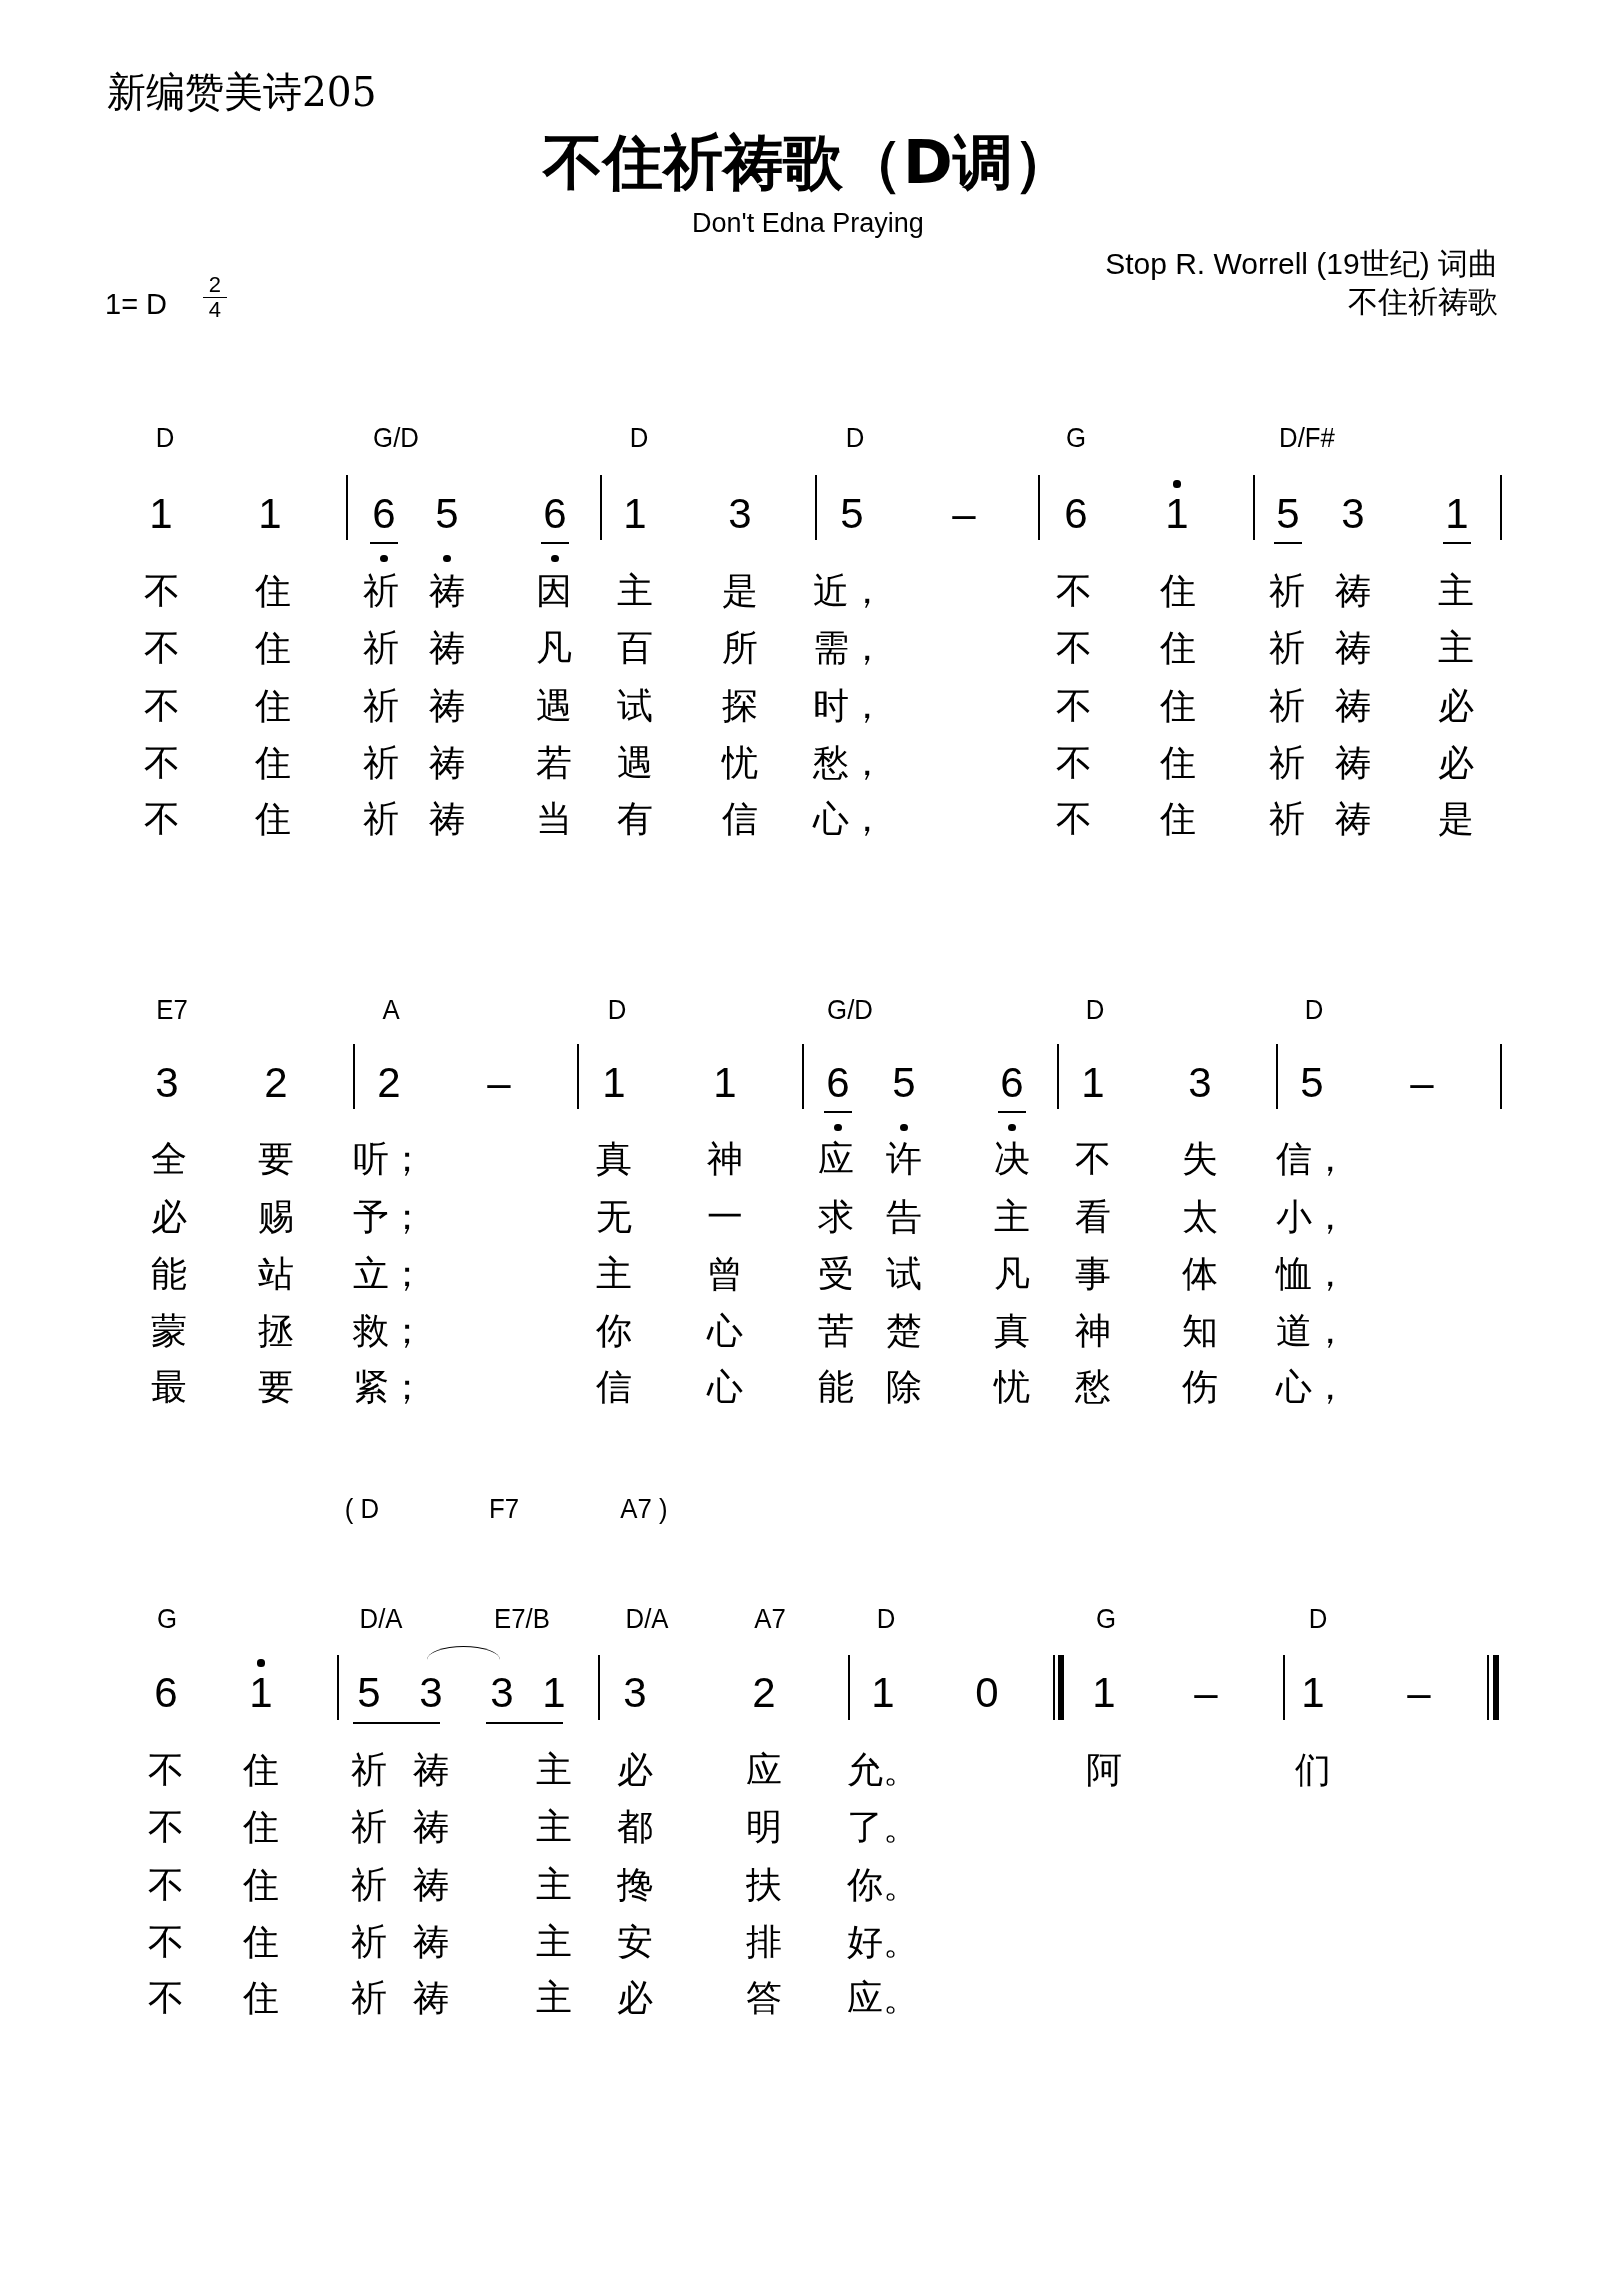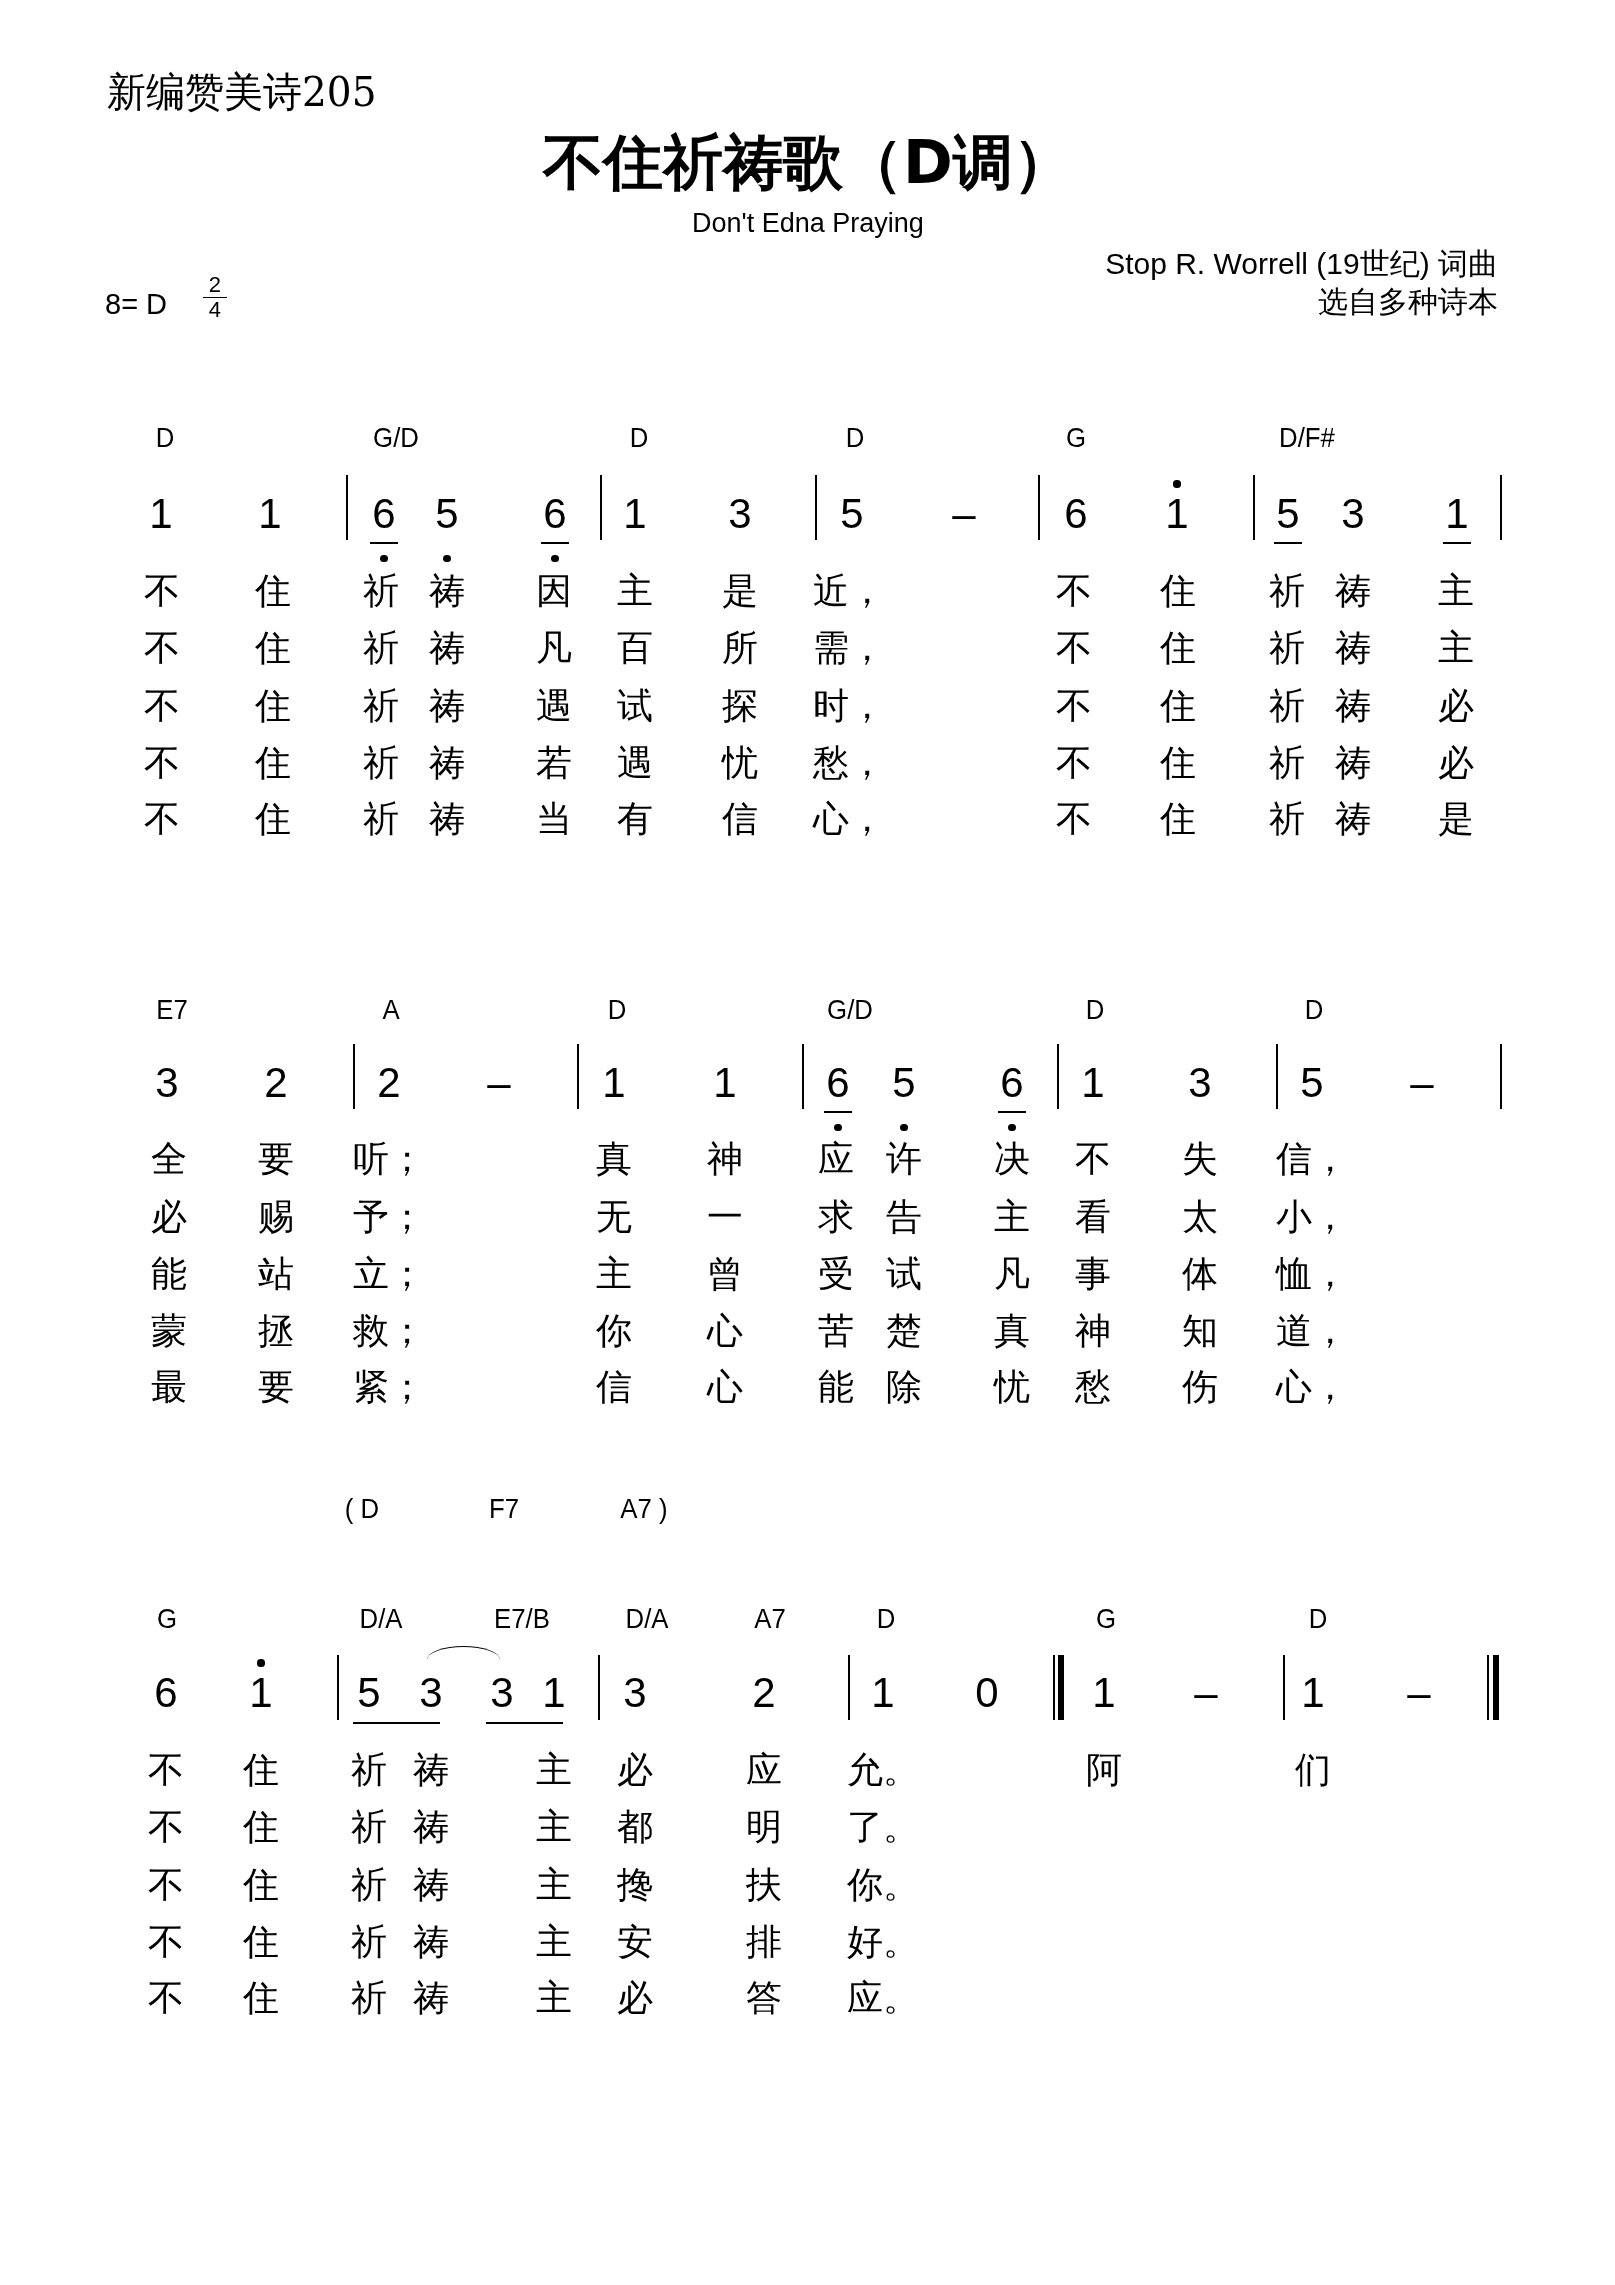--- a/index.html
+++ b/index.html
@@ -28,22 +28,22 @@
   .slur { border-top:1.8px solid #000; border-radius:50% 50% 0 0 / 100% 100% 0 0; height:12.7px; }
   .lyric { font-family:"DejaVu Sans", sans-serif; font-size:36px; transform:translate(-50%,-50%); }
 </style>
 </head>
 <body>
 
 <div class="abs hymnal">新编赞美诗205</div>
 <div class="abs title">不住祈祷歌（D调）</div>
 <div class="abs subtitle">Don't Edna Praying</div>
 <div class="abs credit credit1">Stop R. Worrell (19世纪) 词曲</div>
-<div class="abs credit credit2">选自多种诗本</div>
-<div class="abs key">8=  D</div>
+<div class="abs credit credit2">不住祈祷歌</div>
+<div class="abs key">1=  D</div>
 <div class="abs timesig">
   <span class="num">2</span>
   <span class="den">4</span>
 </div>
 
 <div id="score">
     <div class="abs chord" style="left: 165px; top: 438px;">D</div>
     <div class="abs chord" style="left: 396px; top: 438px;">G/D</div>
     <div class="abs chord" style="left: 639px; top: 438px;">D</div>
     <div class="abs chord" style="left: 855px; top: 438px;">D</div>

